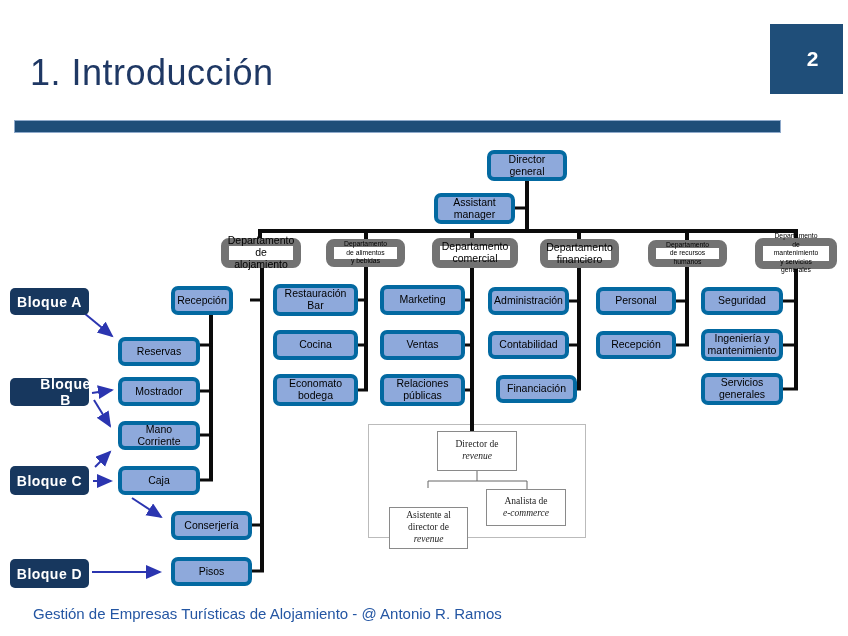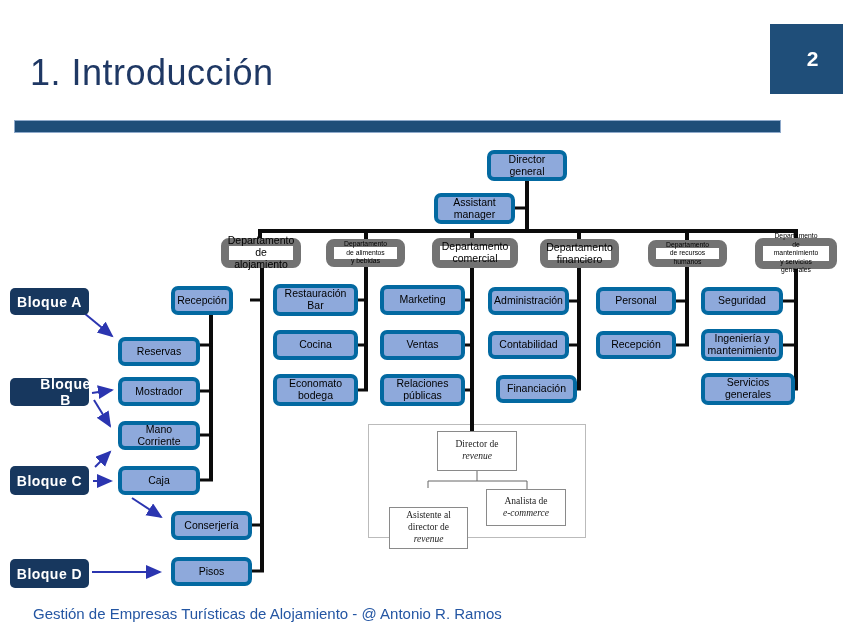--- a/index.html
+++ b/index.html
@@ -139,21 +139,21 @@
 
   <div class="node" style="left:488px;top:287px;width:81px;height:28px;">Administración</div>
   <div class="node" style="left:488px;top:331px;width:81px;height:28px;">Contabilidad</div>
   <div class="node" style="left:488px;top:375px;width:81px;height:28px;margin-left:8px;">Financiación</div>
 
   <div class="node" style="left:596px;top:287px;width:80px;height:28px;">Personal</div>
   <div class="node" style="left:596px;top:331px;width:80px;height:28px;">Recepción</div>
 
   <div class="node" style="left:701px;top:287px;width:82px;height:28px;">Seguridad</div>
   <div class="node" style="left:701px;top:329px;width:82px;height:32px;">Ingeniería y mantenimiento</div>
-  <div class="node" style="left:701px;top:373px;width:94px;height:32px;">Servicios generales</div>
+  <div class="node" style="left:701px;top:373px;width:82px;height:32px;">Servicios generales</div>
 
   <div class="bloque" style="left:10px;top:288px;width:79px;height:27px;">Bloque A</div>
   <div class="bloque" style="left:10px;top:378px;width:79px;height:28px;padding-left:32px;">Bloque B</div>
   <div class="bloque" style="left:10px;top:466px;width:79px;height:29px;">Bloque C</div>
   <div class="bloque" style="left:10px;top:559px;width:79px;height:29px;">Bloque D</div>
 
   <div class="rev-box" style="left:437px;top:431px;width:80px;height:40px;">
     <span>Director de</span>
     <em>revenue</em>
   </div>

